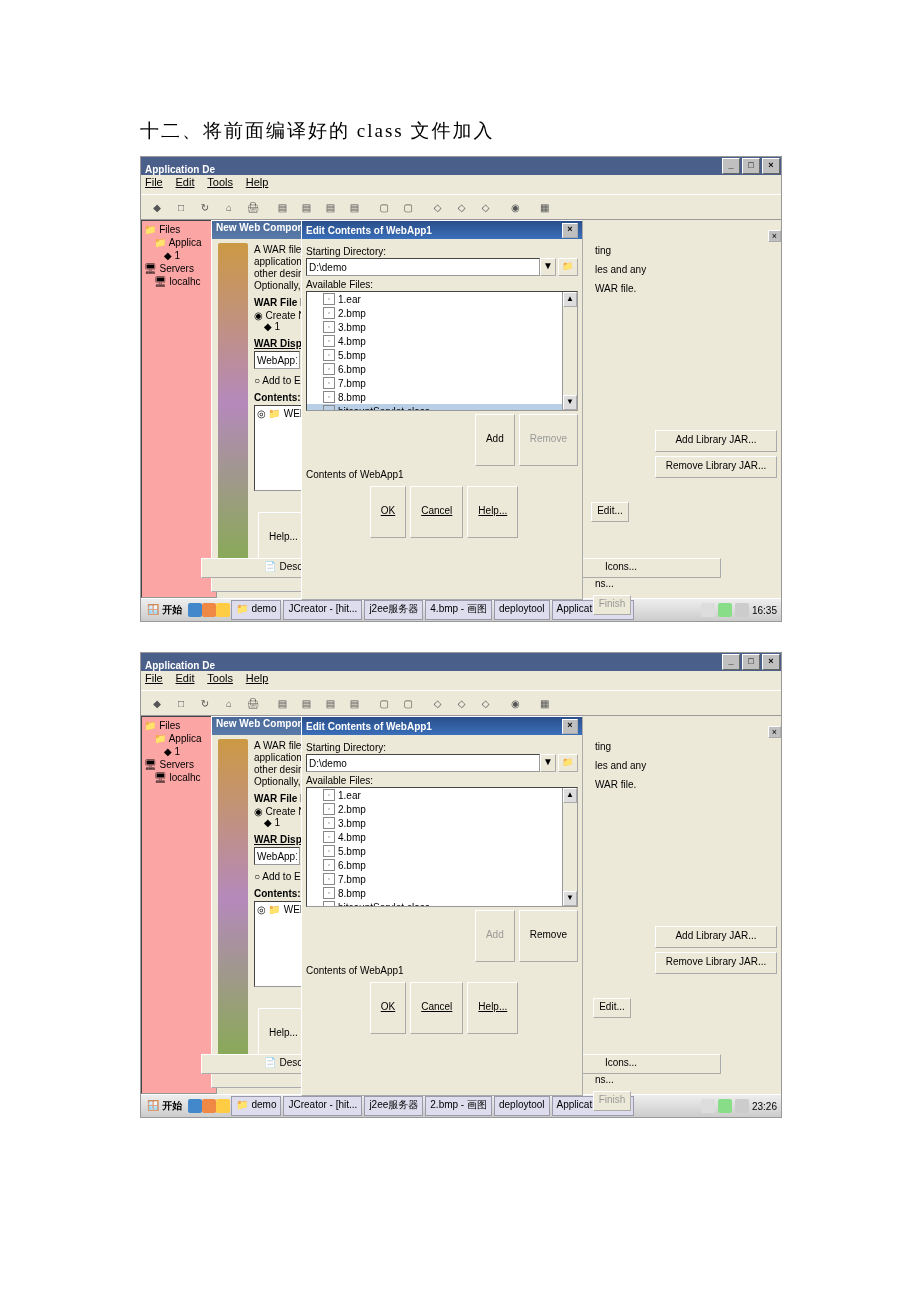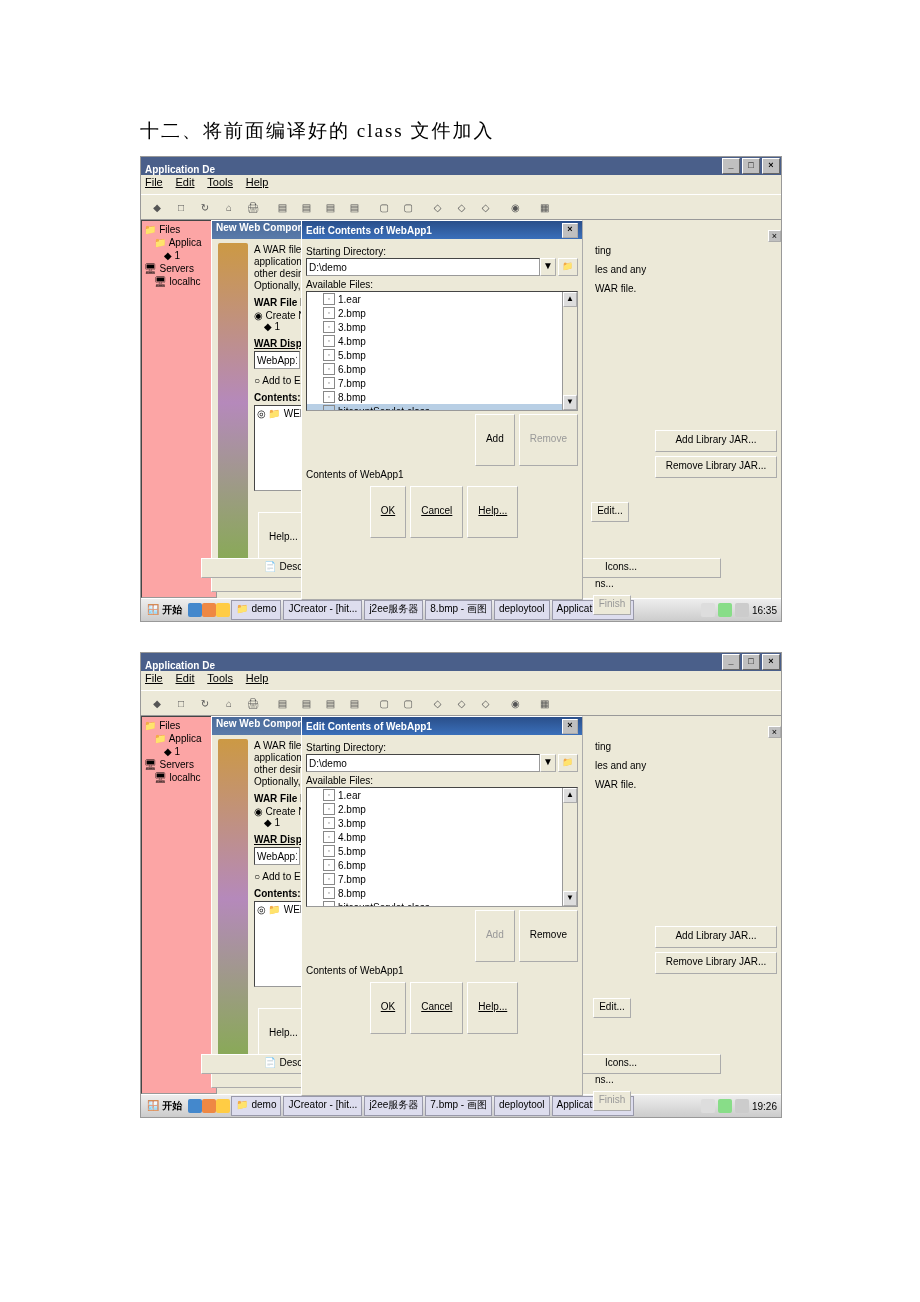--- a/index.html
+++ b/index.html
@@ -223,21 +223,21 @@
   </div>
  </div>
  <div class="taskbar">
   <span class="start">🪟 <span>开始</span></span>
   <span class="qi" style="background:#48c"></span>
   <span class="qi" style="background:#e84"></span>
   <span class="qi" style="background:#fc4"></span>
   <span class="tbtn">📁 <span>demo</span></span>
   <span class="tbtn">JCreator - [hit...</span>
   <span class="tbtn">j2ee服务器</span>
-  <span class="tbtn">8.bmp - 画图</span>
+  <span class="tbtn">4.bmp - 画图</span>
   <span class="tbtn">deploytool</span>
   <span class="tbtn">Application De...</span>
   <span class="tray">
           <span class="qi" style="background:#ddd"></span>
           <span class="qi" style="background:#8d8"></span>
           <span class="qi" style="background:#ccc"></span>
           <span>16:35</span>
         </span>
  </div>
 </div>
@@ -383,25 +383,25 @@
   </div>
  </div>
  <div class="taskbar">
   <span class="start">🪟 <span>开始</span></span>
   <span class="qi" style="background:#48c"></span>
         <span class="qi" style="background:#e84"></span>
         <span class="qi" style="background:#fc4"></span>
   <span class="tbtn">📁 <span>demo</span></span>
   <span class="tbtn">JCreator - [hit...</span>
   <span class="tbtn">j2ee服务器</span>
-  <span class="tbtn">7.bmp - 画图</span>
+  <span class="tbtn">2.bmp - 画图</span>
   <span class="tbtn">deploytool</span>
   <span class="tbtn">Application De...</span>
   <span class="tray">
           <span class="qi" style="background:#ddd"></span>
           <span class="qi" style="background:#8d8"></span>
           <span class="qi" style="background:#ccc"></span>
-          <span>19:26</span>
+          <span>23:26</span>
         </span>
  </div>
 </div>
 
 </div>
 
 </body></html>

